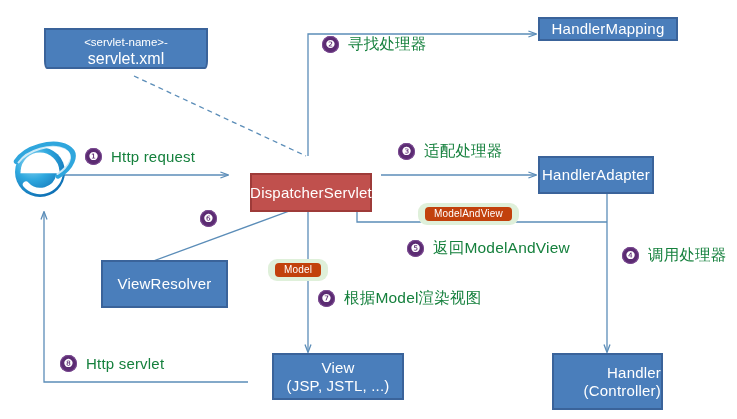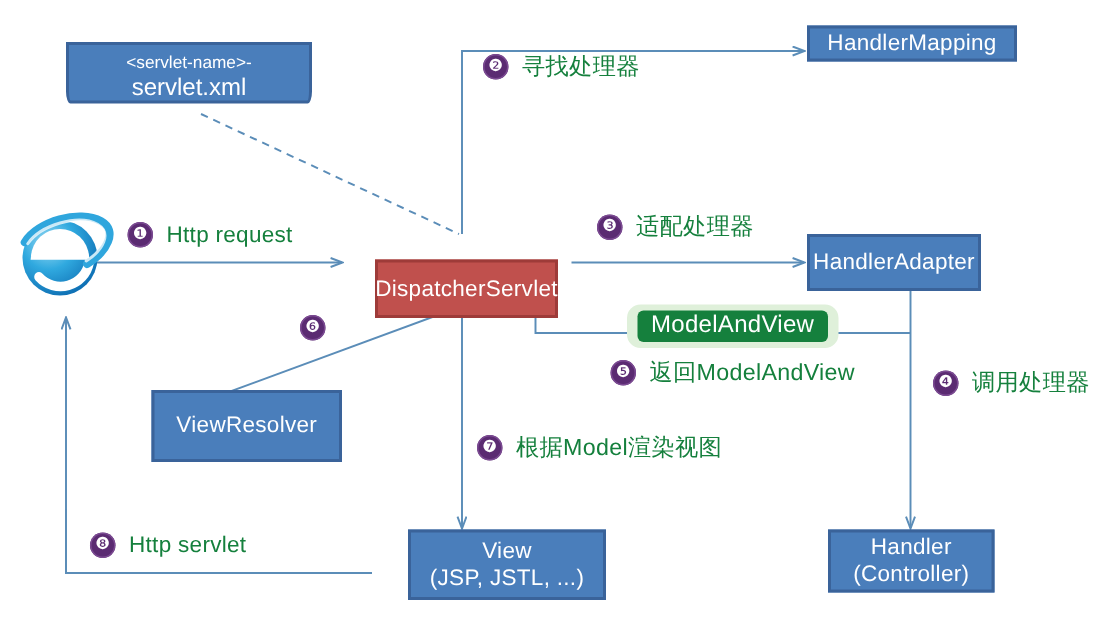--- a/index.html
+++ b/index.html
@@ -35,23 +35,23 @@
   .docbox .t1{font-size:11.5px;line-height:1.25;}
   .docbox .t2{font-size:16px;line-height:1.3;}
 
   
   .pill{
     position:absolute;box-sizing:border-box;
     background:#dff0da;border-radius:9px;
     padding:4px 7px;display:flex;align-items:center;justify-content:center;
   }
   .pill > span{
-    display:block;background:#15803d;color:#ffffff;
+    display:block;background:#c2410c;color:#ffffff;
     border-radius:4px;padding:1px 9px 2px 9px;
-    font-size:16px;white-space:nowrap;letter-spacing:.2px;
+    font-size:10px;white-space:nowrap;letter-spacing:.2px;
   }
 
   
   .step{position:absolute;display:flex;align-items:center;white-space:nowrap;}
   .badge{
     width:17px;height:17px;border-radius:50%;
     background:#5b2b72;color:#fff;
     display:inline-flex;align-items:center;justify-content:center;
     font-size:11px;line-height:1;margin-right:9px;flex:0 0 auto;
     box-shadow:inset 0 0 0 1px #7b4a92;
@@ -139,29 +139,32 @@
 
   <div class="box" style="left:101px;top:260px;width:127px;height:48px;">
     <div>ViewResolver</div>
   </div>
 
   <div class="box" style="left:248px;top:353px;width:132px;height:47px;margin-left:24px;">
     <div>View</div>
     <div class="l2">(JSP, JSTL, ...)</div>
   </div>
 
-  <div class="box" style="left:552px;top:353px;width:111px;height:42px;">
+  <div class="box" style="left:552px;top:353px;width:111px;height:57px;align-items:flex-end;">
     <div>Handler</div>
     <div class="l2">(Controller)</div>
   </div>
 
   <div class="pill" style="left:418px;top:203px;">
     <span>ModelAndView</span>
   </div>
 
+  <div class="pill" style="left:268px;top:259px;">
+    <span>Model</span>
+  </div>
 
   <div class="step" style="left:85px;top:148px;">
     <span class="badge">❶</span>
     <span class="cap">Http request</span>
   </div>
 
   <div class="step" style="left:322px;top:34px;">
     <span class="badge">❷</span>
     <span class="cap cn">寻找处理器</span>
   </div>

